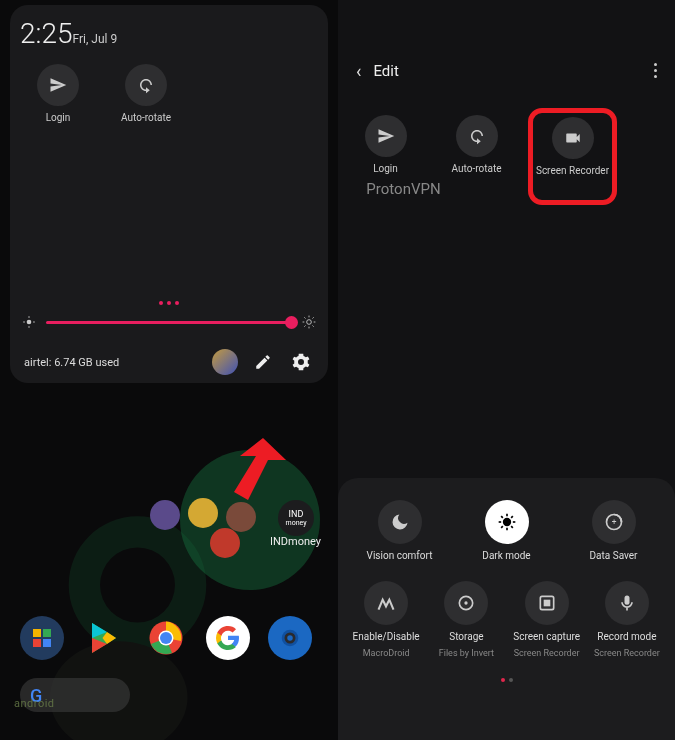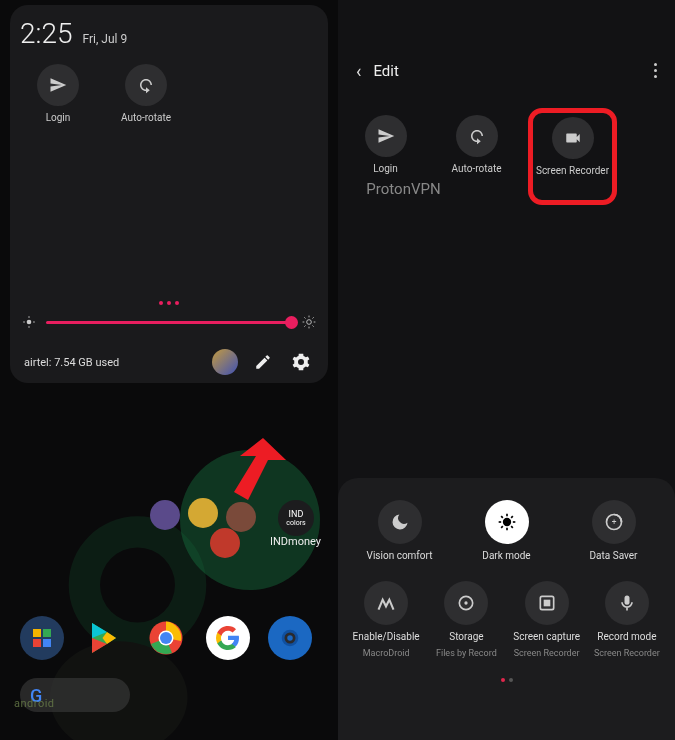--- a/index.html
+++ b/index.html
@@ -31,21 +31,21 @@
     width: 13px; height: 13px; border: 1.5px solid #fff;
     border-radius: 50%;
   }
   .qs-panel {
     margin: 5px 10px;
     background: #1a1a1c;
     border-radius: 18px;
     padding: 12px 10px 8px 10px;
     position: relative;
   }
-  .clock-row { display: flex; align-items: baseline; gap: 10px; }
+  .clock-row { display: flex; align-items: baseline; }
   .clock-time { font-size: 28px; font-weight: 300; color: #eee; }
   .clock-date { font-size: 12px; color: #ccc; }
   .tiles-row { display: flex; gap: 28px; margin-top: 14px; margin-left: 8px; }
   .tile {
     display: flex; flex-direction: column; align-items: center;
     gap: 6px; width: 60px;
   }
   .tile-circle {
     width: 42px; height: 42px; border-radius: 50%;
     background: #2e2e30;
@@ -239,21 +239,21 @@
             <line x1="20" y1="12" x2="23" y2="12"></line>
             <line x1="4" y1="4" x2="6" y2="6"></line>
             <line x1="18" y1="18" x2="20" y2="20"></line>
             <line x1="4" y1="20" x2="6" y2="18"></line>
             <line x1="18" y1="6" x2="20" y2="4"></line>
           </g>
         </svg>
     </div>
 
     <div class="footer-row">
-      <div class="data-use">airtel: 7.54 GB used</div>
+      <div class="data-use">airtel: 6.74 GB used</div>
       <div class="footer-icons">
         <div class="footer-btn avatar"></div>
         <div class="footer-btn">
           <svg width="18" height="18" viewBox="0 0 24 24">
               <path d="M3 17.25V21h3.75L17.81 9.94l-3.75-3.75L3 17.25zM20.71 7.04a1 1 0 0 0 0-1.41l-2.34-2.34a1 1 0 0 0-1.41 0l-1.83 1.83 3.75 3.75 1.83-1.83z" fill="#eee"></path>
             </svg>
         </div>
         <div class="footer-btn">
           <svg width="18" height="18" viewBox="0 0 24 24">
               <path d="M12 8a4 4 0 1 0 0 8 4 4 0 0 0 0-8zm9 4c0 .6 0 1.2-.1 1.8l2.3 1.8-2 3.5-2.8-1a8 8 0 0 1-3.1 1.8L15 23H9l-.3-3a8 8 0 0 1-3.1-1.8l-2.8 1-2-3.5 2.3-1.8C3 13.2 3 12.6 3 12s0-1.2 .1-1.8L.8 8.4l2-3.5 2.8 1A8 8 0 0 1 8.7 4L9 1h6l.3 3a8 8 0 0 1 3.1 1.8l2.8-1 2 3.5-2.3 1.8c.1.6 .1 1.2 .1 1.9z" fill="#eee"></path>
@@ -274,21 +274,21 @@
   <div class="folder-cluster">
     <div class="cluster-bg"></div>
     <div class="cluster-item" style="left:10px;top:20px;background:#5a4a8a"></div>
     <div class="cluster-item" style="left:48px;top:18px;background:#d4a833"></div>
     <div class="cluster-item" style="left:86px;top:22px;background:#7a4a3a"></div>
     <div class="cluster-item" style="left:70px;top:48px;background:#c0392b"></div>
   </div>
 
   <div class="ind-icon">
     <div style="font-weight:400;font-size:9px">IND</div>
-    <div style="font-size:7px">colors</div>
+    <div style="font-size:7px">money</div>
   </div>
   <div class="indmoney">INDmoney</div>
 
   <div class="dock">
     <div class="dock-icon" style="background:#223b5e;display:flex;align-items:center;justify-content:center">
       <svg width="24" height="24">
           <rect x="3" y="3" width="8" height="8" fill="#f4b400"></rect>
           <rect x="13" y="3" width="8" height="8" fill="#34a853"></rect>
           <rect x="3" y="13" width="8" height="8" fill="#ea4335"></rect>
           <rect x="13" y="13" width="8" height="8" fill="#4285f4"></rect>
@@ -441,21 +441,21 @@
         <div class="btile-sub">MacroDroid</div>
       </div>
       <div class="btile">
         <div class="btile-circle">
           <svg width="20" height="20" viewBox="0 0 24 24">
               <circle cx="12" cy="12" r="8" fill="none" stroke="#ccc" stroke-width="2"></circle>
               <circle cx="12" cy="12" r="2" fill="#ccc"></circle>
             </svg>
         </div>
         <div class="btile-label">Storage</div>
-        <div class="btile-sub">Files by Record</div>
+        <div class="btile-sub">Files by Invert</div>
       </div>
       <div class="btile">
         <div class="btile-circle">
           <svg width="20" height="20" viewBox="0 0 24 24">
               <rect x="4" y="4" width="16" height="16" rx="2" fill="none" stroke="#ccc" stroke-width="2"></rect>
               <rect x="8" y="8" width="8" height="8" fill="#ccc"></rect>
             </svg>
         </div>
         <div class="btile-label">Screen capture</div>
         <div class="btile-sub">Screen Recorder</div>

